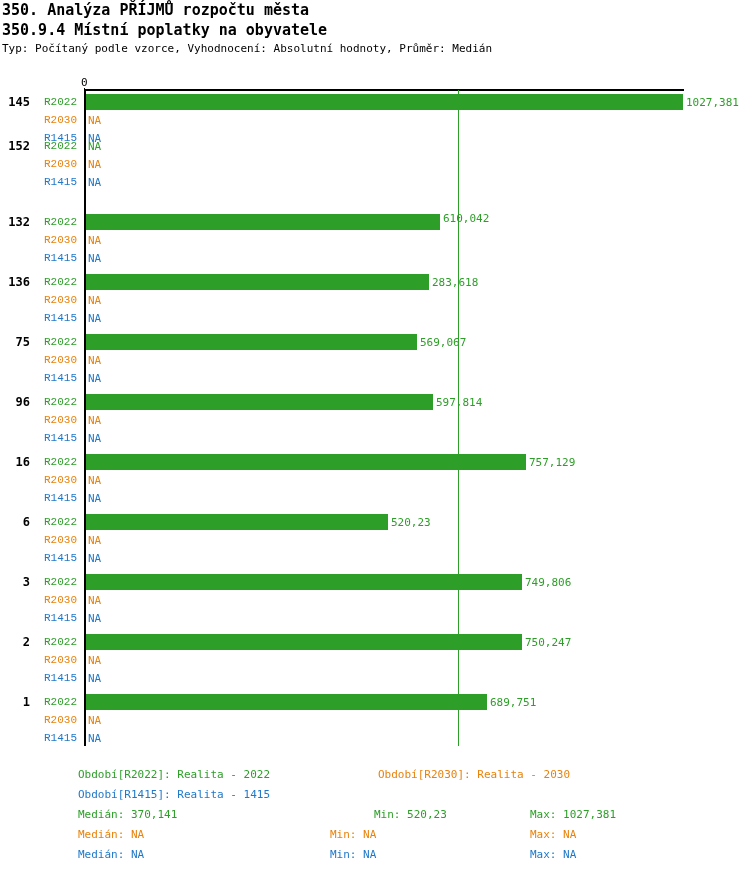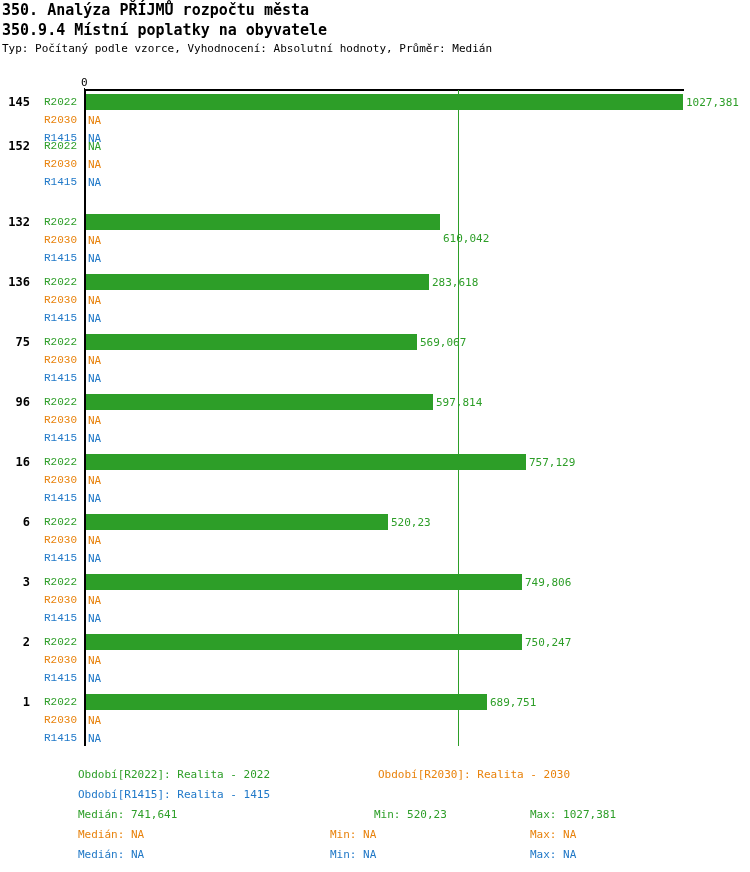--- a/index.html
+++ b/index.html
@@ -116,21 +116,21 @@
           <div class="naval c-green" style="top: 4px;">NA</div>
           <div class="serieslabel sl1 c-orange">R2030</div>
           <div class="naval c-orange" style="top: 22px;">NA</div>
           <div class="serieslabel sl2 c-blue">R1415</div>
           <div class="naval c-blue" style="top: 40px;">NA</div>
         </div>
         <div class="rowgroup" style="top: 212px; padding-left: 10px;">
           <div class="grp-label" style="left: 0px; width: 30px;">132</div>
           <div class="serieslabel sl0 c-green">R2022</div>
           <div class="bar" style="left: 86px; top: 2px; width: 354px; background: rgb(45, 158, 40);"></div>
-          <div class="barval" style="left: 443px; top: 20px; color: rgb(45, 158, 40);">610,042</div>
+          <div class="barval" style="left: 443px; top: 0; color: rgb(45, 158, 40);">610,042</div>
           <div class="serieslabel sl1 c-orange">R2030</div>
           <div class="naval c-orange" style="top: 22px;">NA</div>
           <div class="serieslabel sl2 c-blue">R1415</div>
           <div class="naval c-blue" style="top: 40px;">NA</div>
         </div>
         <div class="rowgroup" style="top: 272px;">
           <div class="grp-label" style="left: 0px; width: 30px;">136</div>
           <div class="serieslabel sl0 c-green">R2022</div>
           <div class="bar" style="left: 86px; top: 2px; width: 343px; background: rgb(45, 158, 40);"></div>
           <div class="barval" style="left: 432px; top: 4px; color: rgb(45, 158, 40);">283,618</div>
@@ -210,21 +210,21 @@
           <div class="naval c-blue" style="top: 40px;">NA</div>
         </div>
       </div>
   </div>
 
   <div id="legend">
     <div class="lg c-green" style="left:78px;top:2px;">Období[R2022]: Realita - 2022</div>
     <div class="lg c-orange" style="left:378px;top:2px;">Období[R2030]: Realita - 2030</div>
     <div class="lg c-blue" style="left:78px;top:22px;">Období[R1415]: Realita - 1415</div>
 
-    <div class="lg c-green" style="left:78px;top:42px;">Medián: 741,641</div>
+    <div class="lg c-green" style="left:78px;top:42px;">Medián: 370,141</div>
     <div class="lg c-green" style="left:330px;top:42px;padding-left:44px;">Min: 520,23</div>
     <div class="lg c-green" style="left:530px;top:42px;">Max: 1027,381</div>
 
     <div class="lg c-orange" style="left:78px;top:62px;">Medián: NA</div>
     <div class="lg c-orange" style="left:330px;top:62px;">Min: NA</div>
     <div class="lg c-orange" style="left:530px;top:62px;">Max: NA</div>
 
     <div class="lg c-blue" style="left:78px;top:82px;">Medián: NA</div>
     <div class="lg c-blue" style="left:330px;top:82px;">Min: NA</div>
     <div class="lg c-blue" style="left:530px;top:82px;">Max: NA</div>

